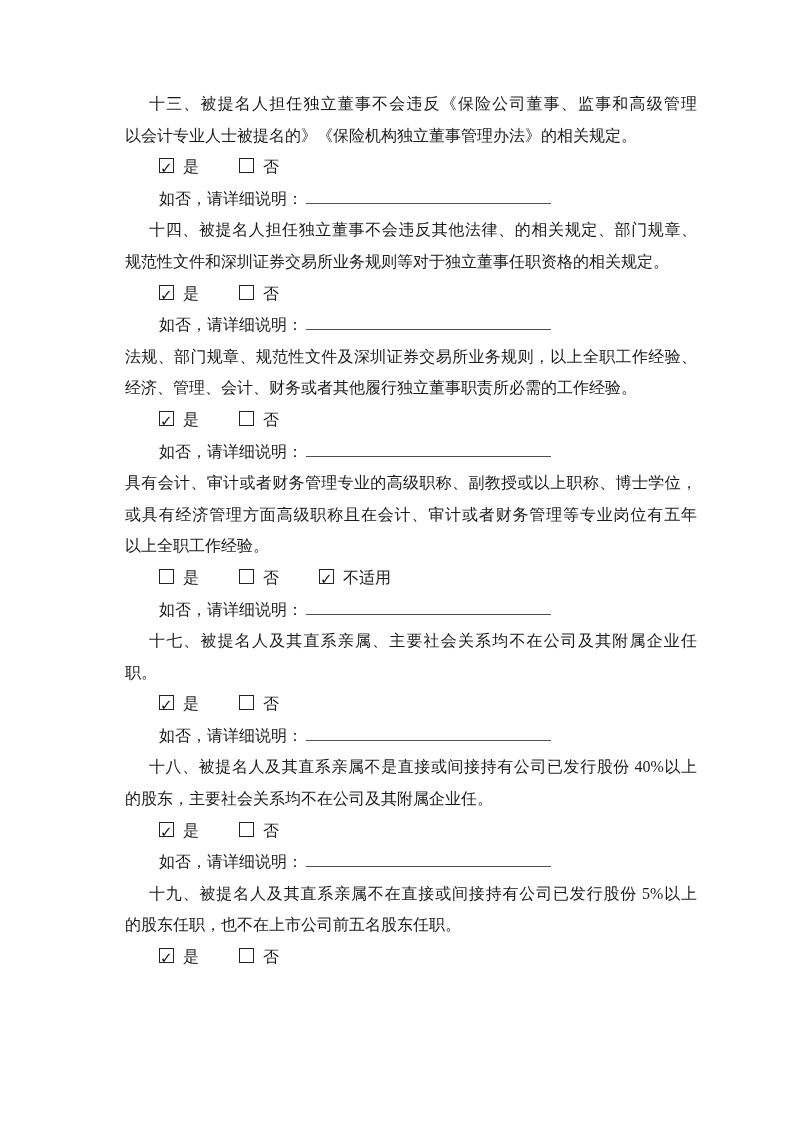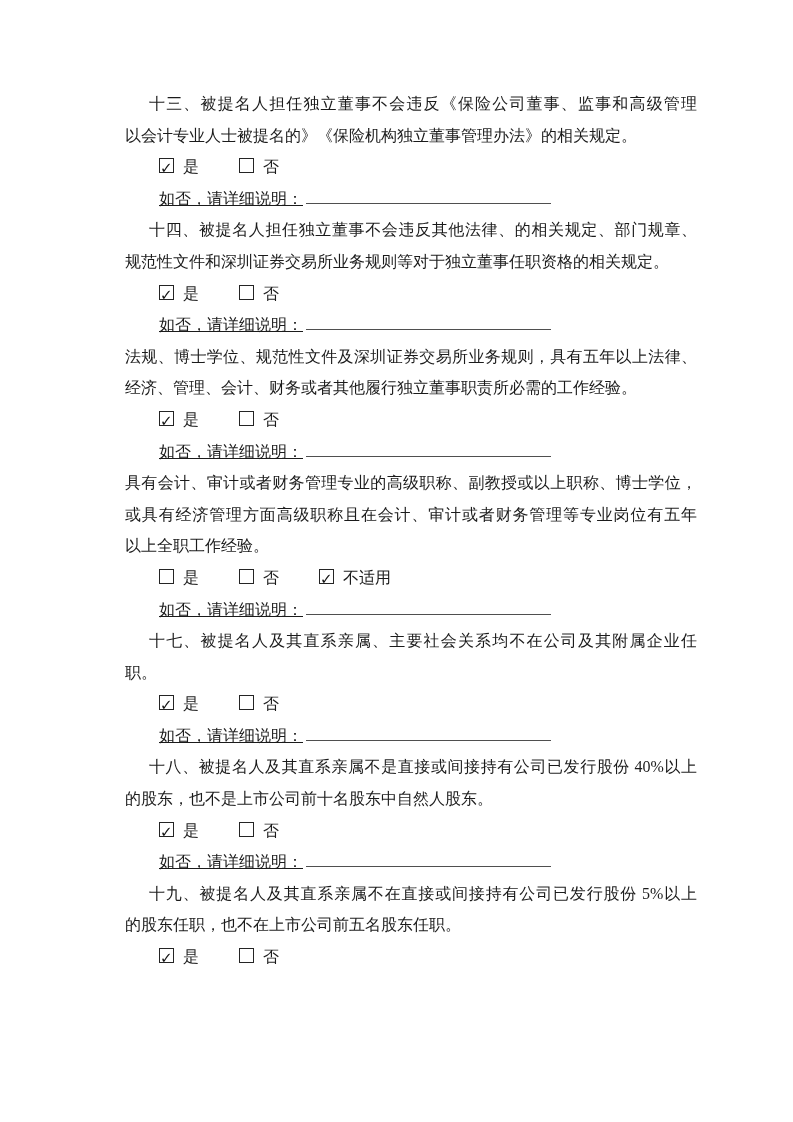--- a/index.html
+++ b/index.html
@@ -26,21 +26,21 @@
     border:1.4px solid #242424;
     vertical-align:-1px; margin-right:9px;
     position:relative; background:#fff;
   }
   .cb.checked::after {
     content:"\2713";
     position:absolute; left:0px; top:-6px;
     font-size:15px; color:#111;
     font-family:"DejaVu Sans","Liberation Sans",sans-serif;
   }
-  .followup { line-height:31.6px; height:31.6px; padding-left:34px; white-space:nowrap;text-decoration:underline; }
+  .followup { line-height:31.6px; height:31.6px; padding-left:34px; white-space:nowrap; }
   .blank {
     display:inline-block; width:245px; height:15px;
     border-bottom:1px solid #4f4f4f;
     margin-left:3px; vertical-align:baseline;
   }
 </style>
 </head>
 <body>
 
 <div class="page">
@@ -59,21 +59,21 @@
     <div class="line j ind">十四、被提名人担任独立董事不会违反其他法律、的相关规定、部门规章、</div>
     <div class="line">规范性文件和深圳证券交易所业务规则等对于独立董事任职资格的相关规定。</div>
     <div class="opts">
       <span class="opt"><span class="cb checked"></span><span>是</span></span>
       <span class="opt"><span class="cb"></span><span>否</span></span>
     </div>
     <div class="followup"><span>如否，请详细说明：</span><span class="blank"></span></div>
   </section>
 
   <section>
-    <div class="line j">法规、博士学位、规范性文件及深圳证券交易所业务规则，具有五年以上法律、</div>
+    <div class="line j">法规、部门规章、规范性文件及深圳证券交易所业务规则，以上全职工作经验、</div>
     <div class="line">经济、管理、会计、财务或者其他履行独立董事职责所必需的工作经验。</div>
     <div class="opts">
       <span class="opt"><span class="cb checked"></span><span>是</span></span>
       <span class="opt"><span class="cb"></span><span>否</span></span>
     </div>
     <div class="followup"><span>如否，请详细说明：</span><span class="blank"></span></div>
   </section>
 
   <section>
     <div class="line j">具有会计、审计或者财务管理专业的高级职称、副教授或以上职称、博士学位，</div>
@@ -92,21 +92,21 @@
     <div class="line">职。</div>
     <div class="opts">
       <span class="opt"><span class="cb checked"></span><span>是</span></span>
       <span class="opt"><span class="cb"></span><span>否</span></span>
     </div>
     <div class="followup"><span>如否，请详细说明：</span><span class="blank"></span></div>
   </section>
 
   <section>
     <div class="line j ind">十八、被提名人及其直系亲属不是直接或间接持有公司已发行股份 40%以上</div>
-    <div class="line">的股东，也不是上市公司前十名股东中自然人股东。</div>
+    <div class="line">的股东，主要社会关系均不在公司及其附属企业任。</div>
     <div class="opts">
       <span class="opt"><span class="cb checked"></span><span>是</span></span>
       <span class="opt"><span class="cb"></span><span>否</span></span>
     </div>
     <div class="followup"><span>如否，请详细说明：</span><span class="blank"></span></div>
   </section>
 
   <section>
     <div class="line j ind">十九、被提名人及其直系亲属不在直接或间接持有公司已发行股份 5%以上</div>
     <div class="line">的股东任职，也不在上市公司前五名股东任职。</div>

